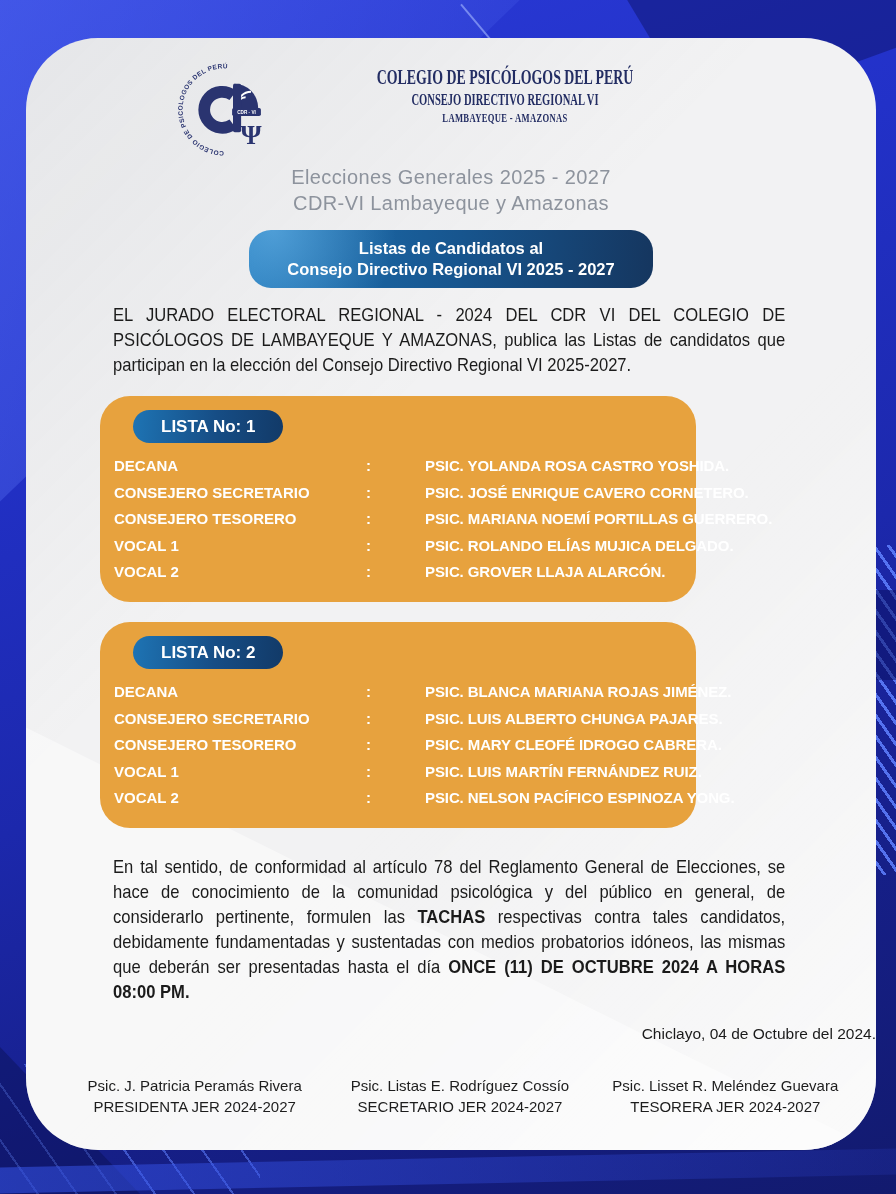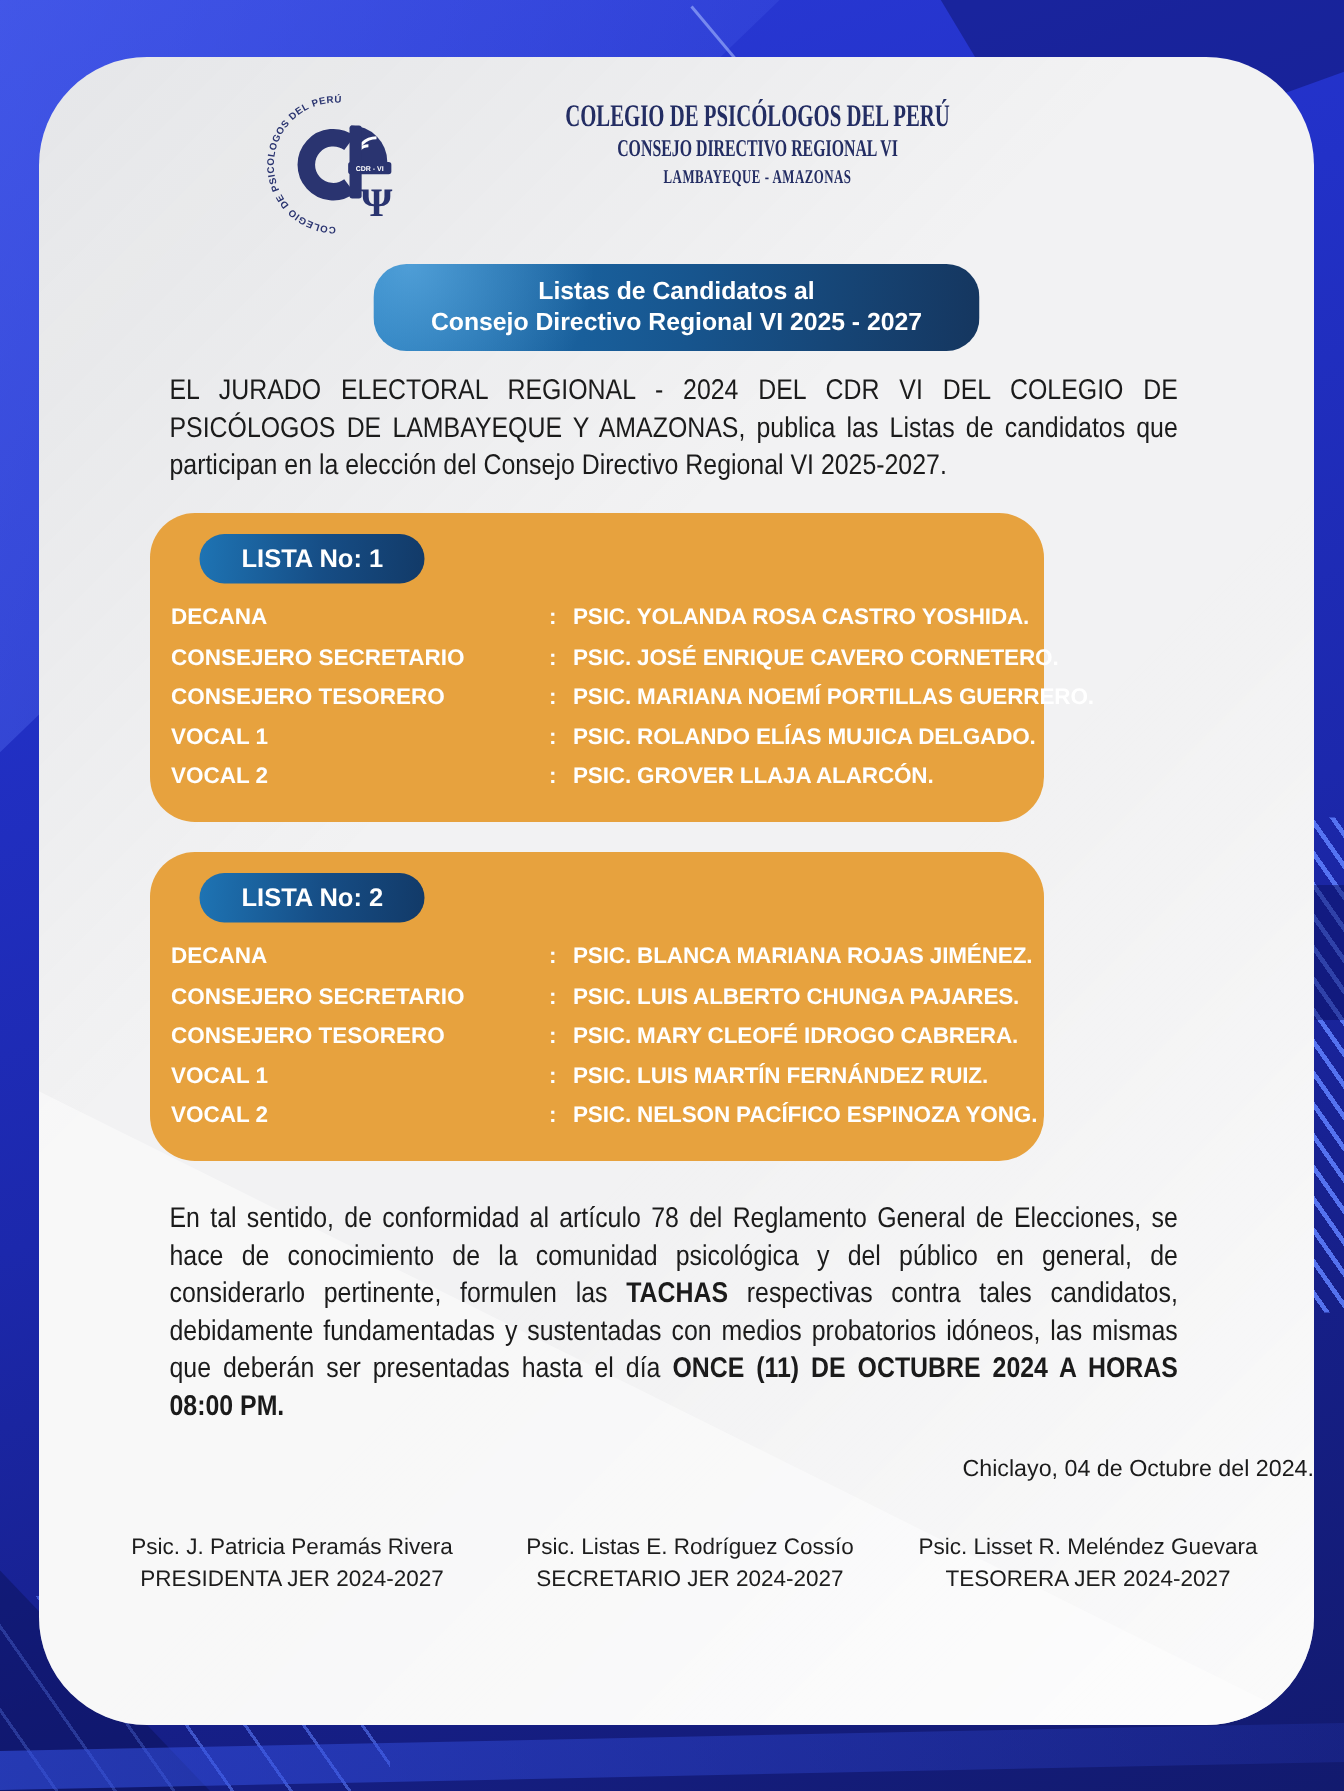--- a/index.html
+++ b/index.html
@@ -70,21 +70,21 @@
   }
   .lista-1{margin-top:14px;}
   .lista-2{margin-top:20px;}
   .badge{
     display:inline-block;margin-left:19px;padding:7px 28px;border-radius:17px;
     color:#fff;font-weight:bold;font-size:17px;line-height:19px;
     background:linear-gradient(95deg,#1e74b4 0%,#164d85 55%,#123a68 100%);
   }
   .rows{margin-top:10px;}
   .row{display:grid;grid-template-columns:252px 16px auto;color:#fff;font-weight:bold;font-size:15px;line-height:26.6px;white-space:nowrap;}
-  .row .name{letter-spacing:-.1px;}
+  .row .name{letter-spacing:-.1px;margin-left:43px;}
 
   .dateline{margin-top:14px;text-align:right;font-size:15.5px;line-height:22px;color:#1b1b1b;}
 
   .signatures{display:flex;gap:16px;margin-top:30px;padding:0 26px 0 44px;}
   .sig{flex:1;text-align:center;color:#1d1d1d;}
   .sig .name{font-size:15px;line-height:21px;white-space:nowrap;}
   .sig .role{font-size:15px;line-height:21px;white-space:nowrap;}
 </style>
 </head>
 <body>
@@ -119,20 +119,24 @@
           <text x="77" y="66.8" font-size="5.2" font-weight="bold" fill="#ffffff" text-anchor="middle" font-family="Liberation Sans, sans-serif">CDR - VI</text>
           <text x="82" y="100" font-size="30" font-weight="bold" fill="#2a3470" text-anchor="middle" font-family="Liberation Serif, serif">Ψ</text>
         </svg>
         <div class="org-block">
           <div class="org-l1">COLEGIO DE PSICÓLOGOS DEL PERÚ</div>
           <div class="org-l2">CONSEJO DIRECTIVO REGIONAL VI</div>
           <div class="org-l3">LAMBAYEQUE - AMAZONAS</div>
         </div>
       </div>
 
+      <div class="subtitle">
+        <div>Elecciones Generales 2025 - 2027</div>
+        <div>CDR-VI Lambayeque y Amazonas</div>
+      </div>
 
       <div class="banner">
         <div>Listas de Candidatos al</div>
         <div>Consejo Directivo Regional VI 2025 - 2027</div>
       </div>
 
       <p class="para intro">EL JURADO ELECTORAL REGIONAL - 2024 DEL CDR VI DEL COLEGIO DE PSICÓLOGOS DE LAMBAYEQUE Y AMAZONAS, publica las Listas de candidatos que participan en la elección del Consejo Directivo Regional VI 2025-2027.</p>
 
       <section class="lista lista-1">
         <div class="badge">LISTA No: 1</div>

